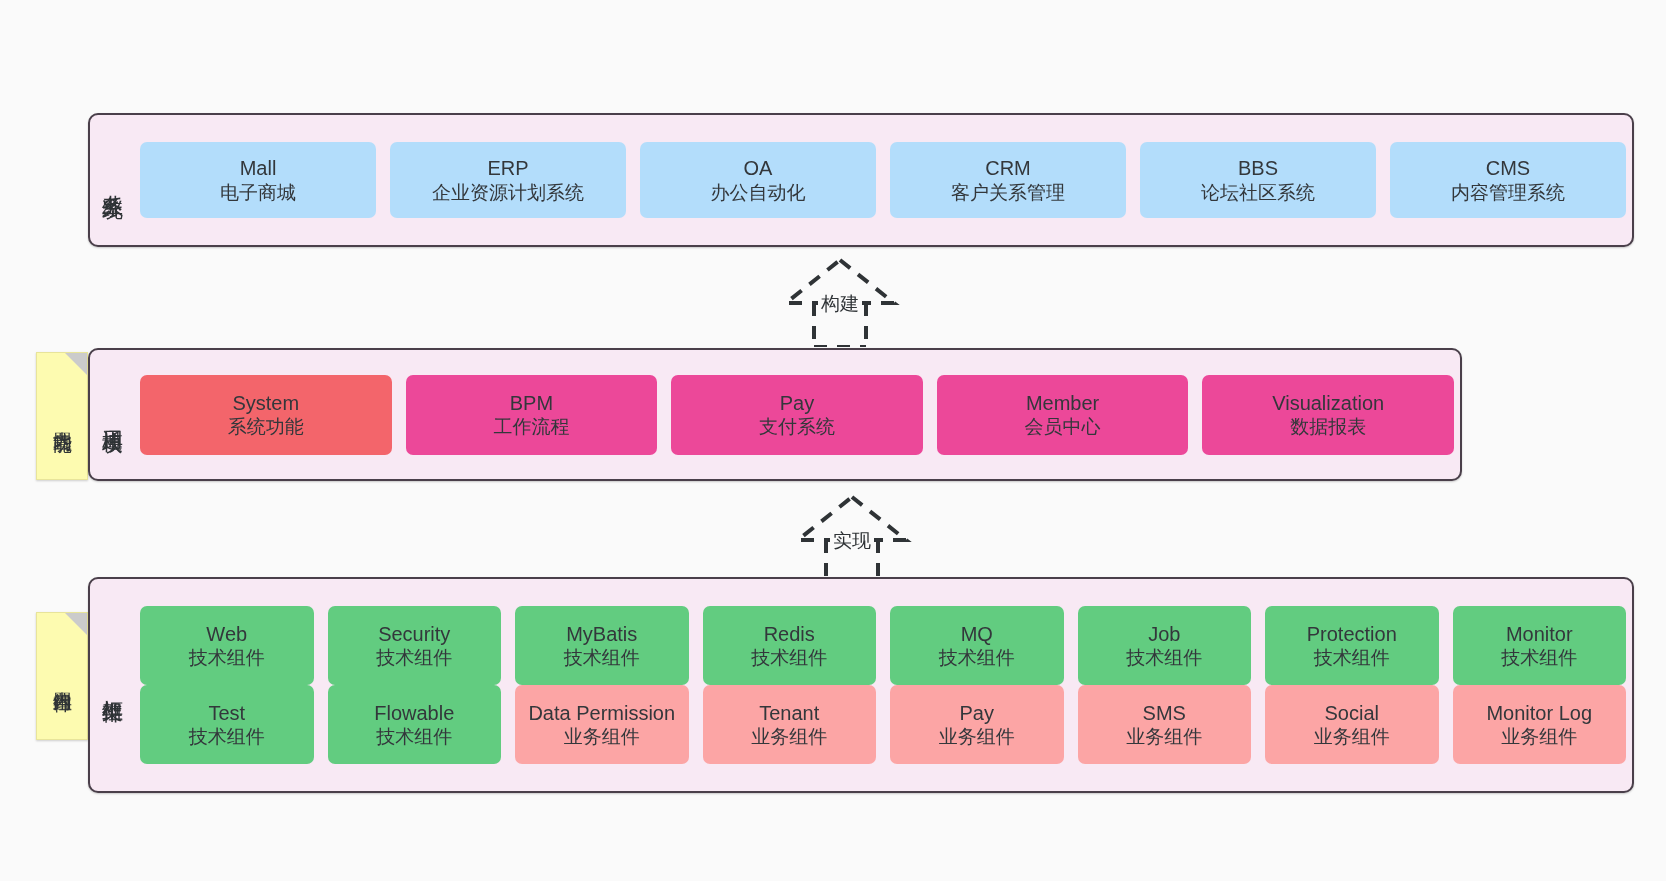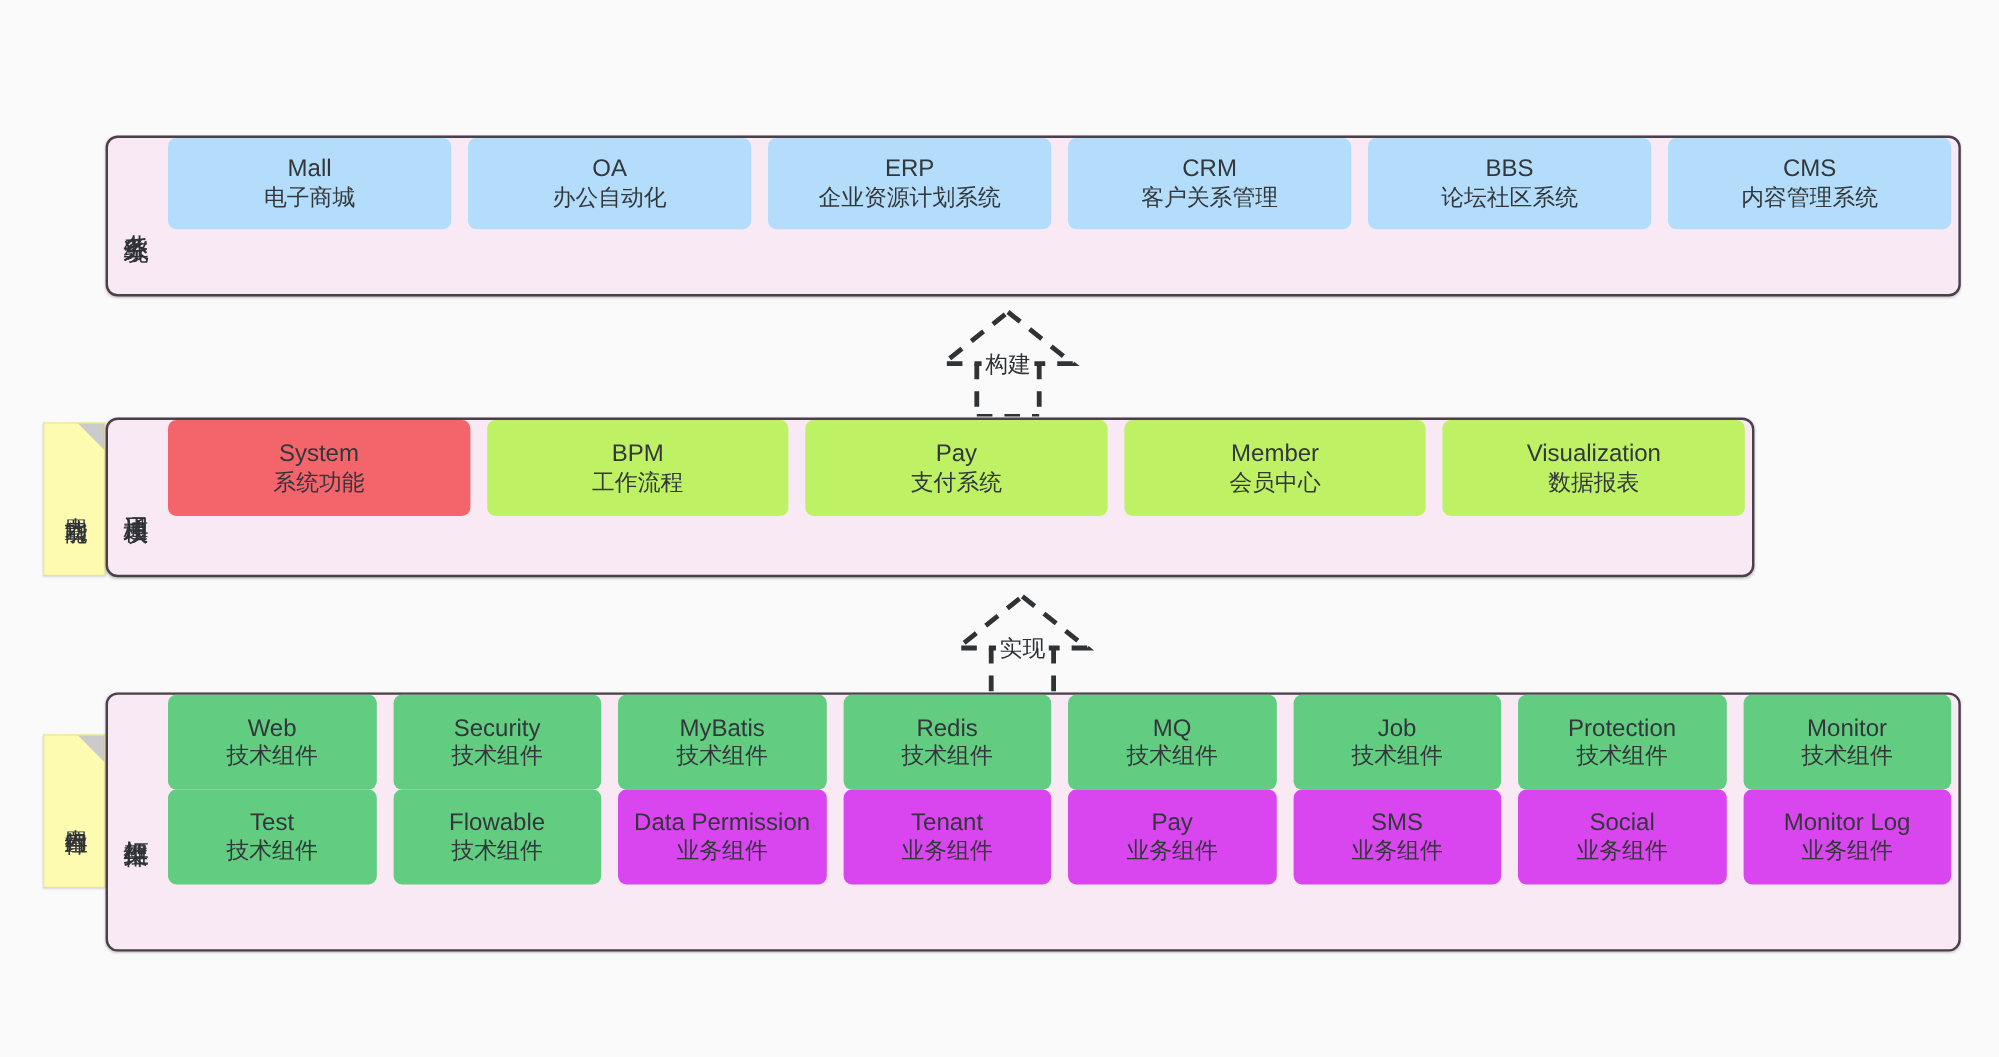--- a/index.html
+++ b/index.html
@@ -40,21 +40,21 @@
     writing-mode: vertical-rl;
     text-orientation: upright;
     line-height: 1.18;
     white-space: nowrap;
     padding: 4px 0;
   }
   .layer-body {
     flex: 1 1 auto;
     display: flex;
     flex-direction: column;
-    justify-content: flex-start;
+    justify-content: center;
     padding: 0 6px 0 6px;
   }
   .row {
     display: flex;
     align-items: stretch;
     justify-content: space-between;
     gap: 14px;
   }
   .row + .row { margin-top: 0; }
 
@@ -69,23 +69,23 @@
     text-align: center;
     color: #33373b;
     line-height: 1.22;
     padding: 6px 4px;
   }
   .card .t1 { font-size: 20px; }
   .card .t2 { font-size: 19px; }
 
   .c-blue      { background: #b3ddfb; }
   .c-red       { background: #f3656b; }
-  .c-pink      { background: #bef264; }
+  .c-pink      { background: #ec4899; }
   .c-green     { background: #62cc80; }
-  .c-lightgrn  { background: #d946ef; }
+  .c-lightgrn  { background: #fca5a5; }
 
   
   #layer-business { left: 88px; top: 113px; width: 1546px; height: 134px; }
   #layer-business .layer-body .row { height: 76px; }
 
   
   #layer-common { left: 88px; top: 348px; width: 1374px; height: 133px; }
   #layer-common .layer-body .row { height: 80px; }
 
   
@@ -148,26 +148,26 @@
 
   <div class="layer" id="layer-business">
     <div class="layer-title">业务系统</div>
     <div class="layer-body">
       <div class="row">
         <div class="card c-blue">
           <span class="t1">Mall</span>
           <span class="t2">电子商城</span>
         </div>
         <div class="card c-blue">
+          <span class="t1">ERP</span>
+          <span class="t2">企业资源计划系统</span>
+        </div>
+        <div class="card c-blue">
           <span class="t1">OA</span>
           <span class="t2">办公自动化</span>
-        </div>
-        <div class="card c-blue">
-          <span class="t1">ERP</span>
-          <span class="t2">企业资源计划系统</span>
         </div>
         <div class="card c-blue">
           <span class="t1">CRM</span>
           <span class="t2">客户关系管理</span>
         </div>
         <div class="card c-blue">
           <span class="t1">BBS</span>
           <span class="t2">论坛社区系统</span>
         </div>
         <div class="card c-blue">

